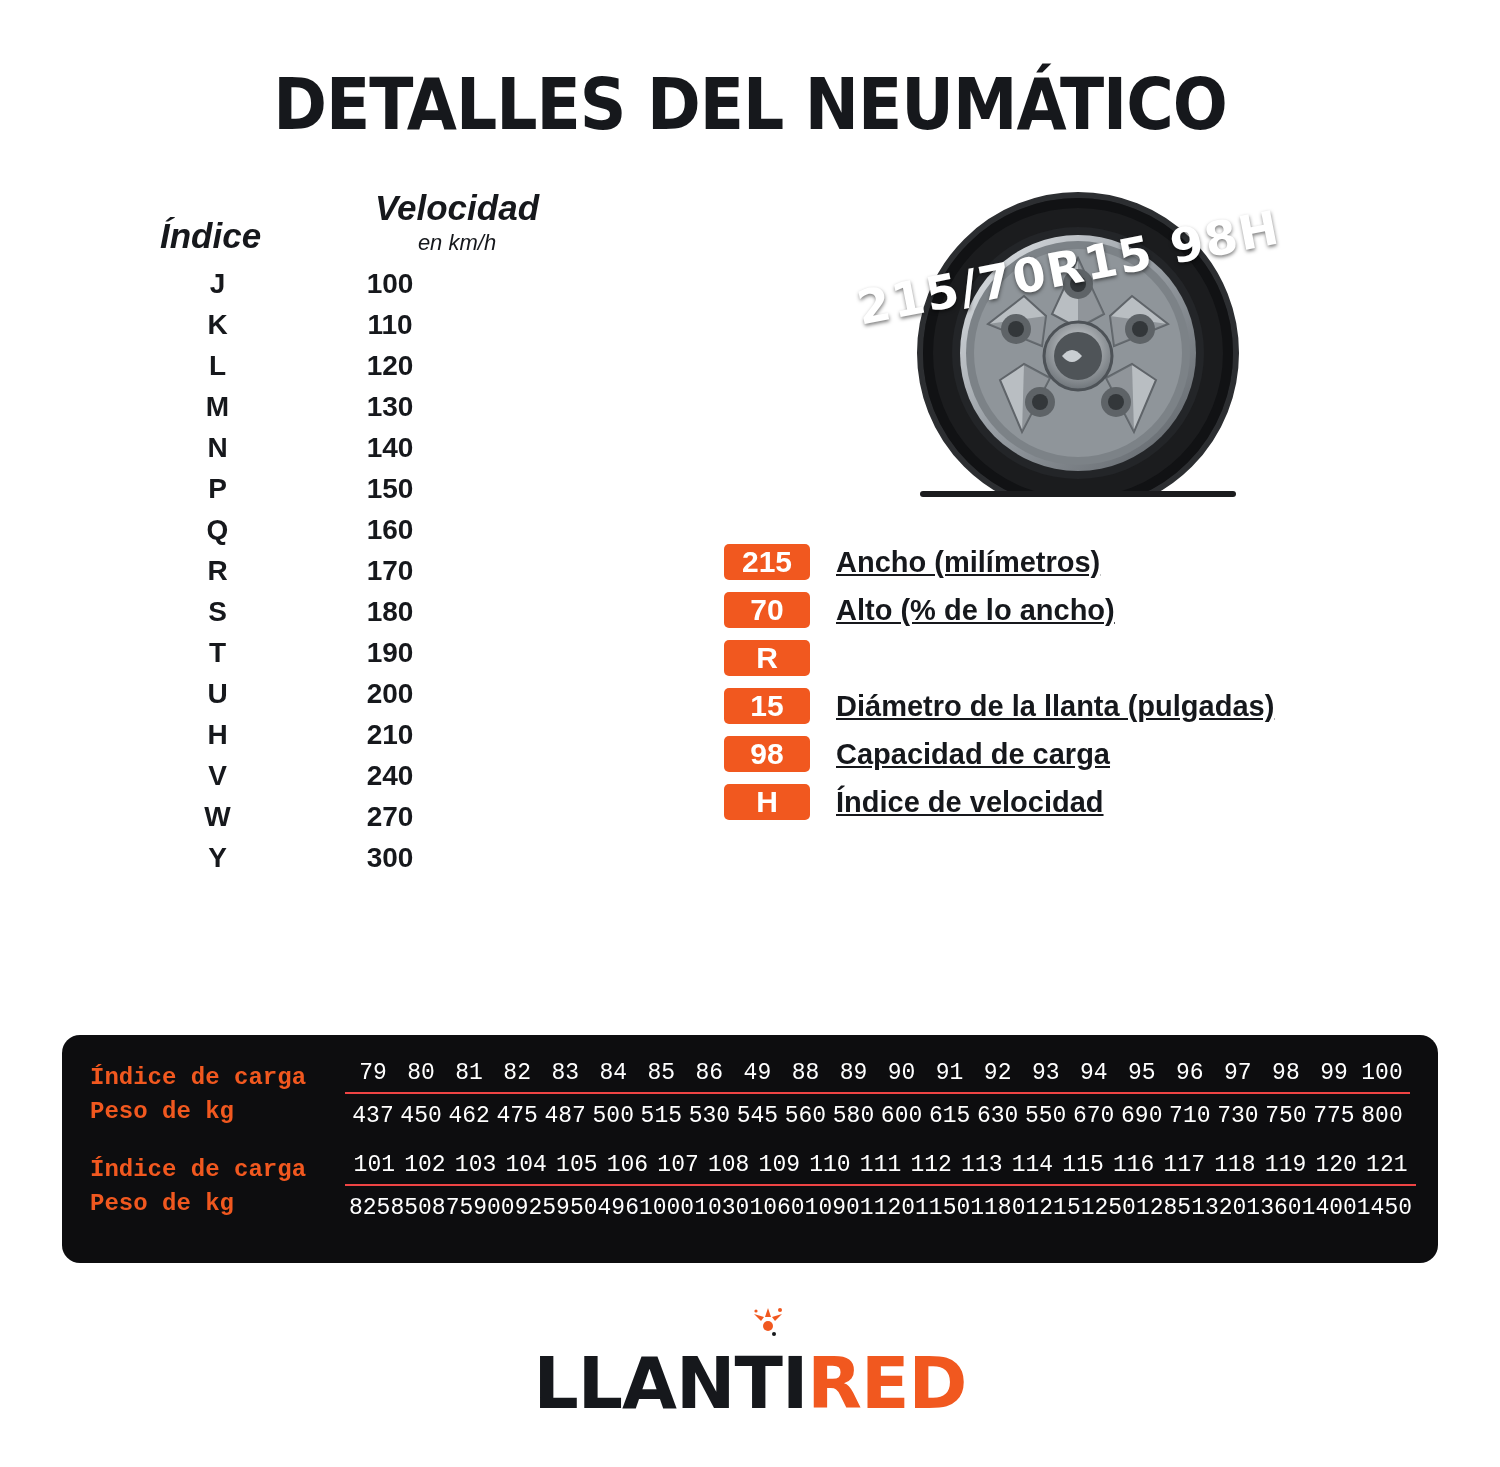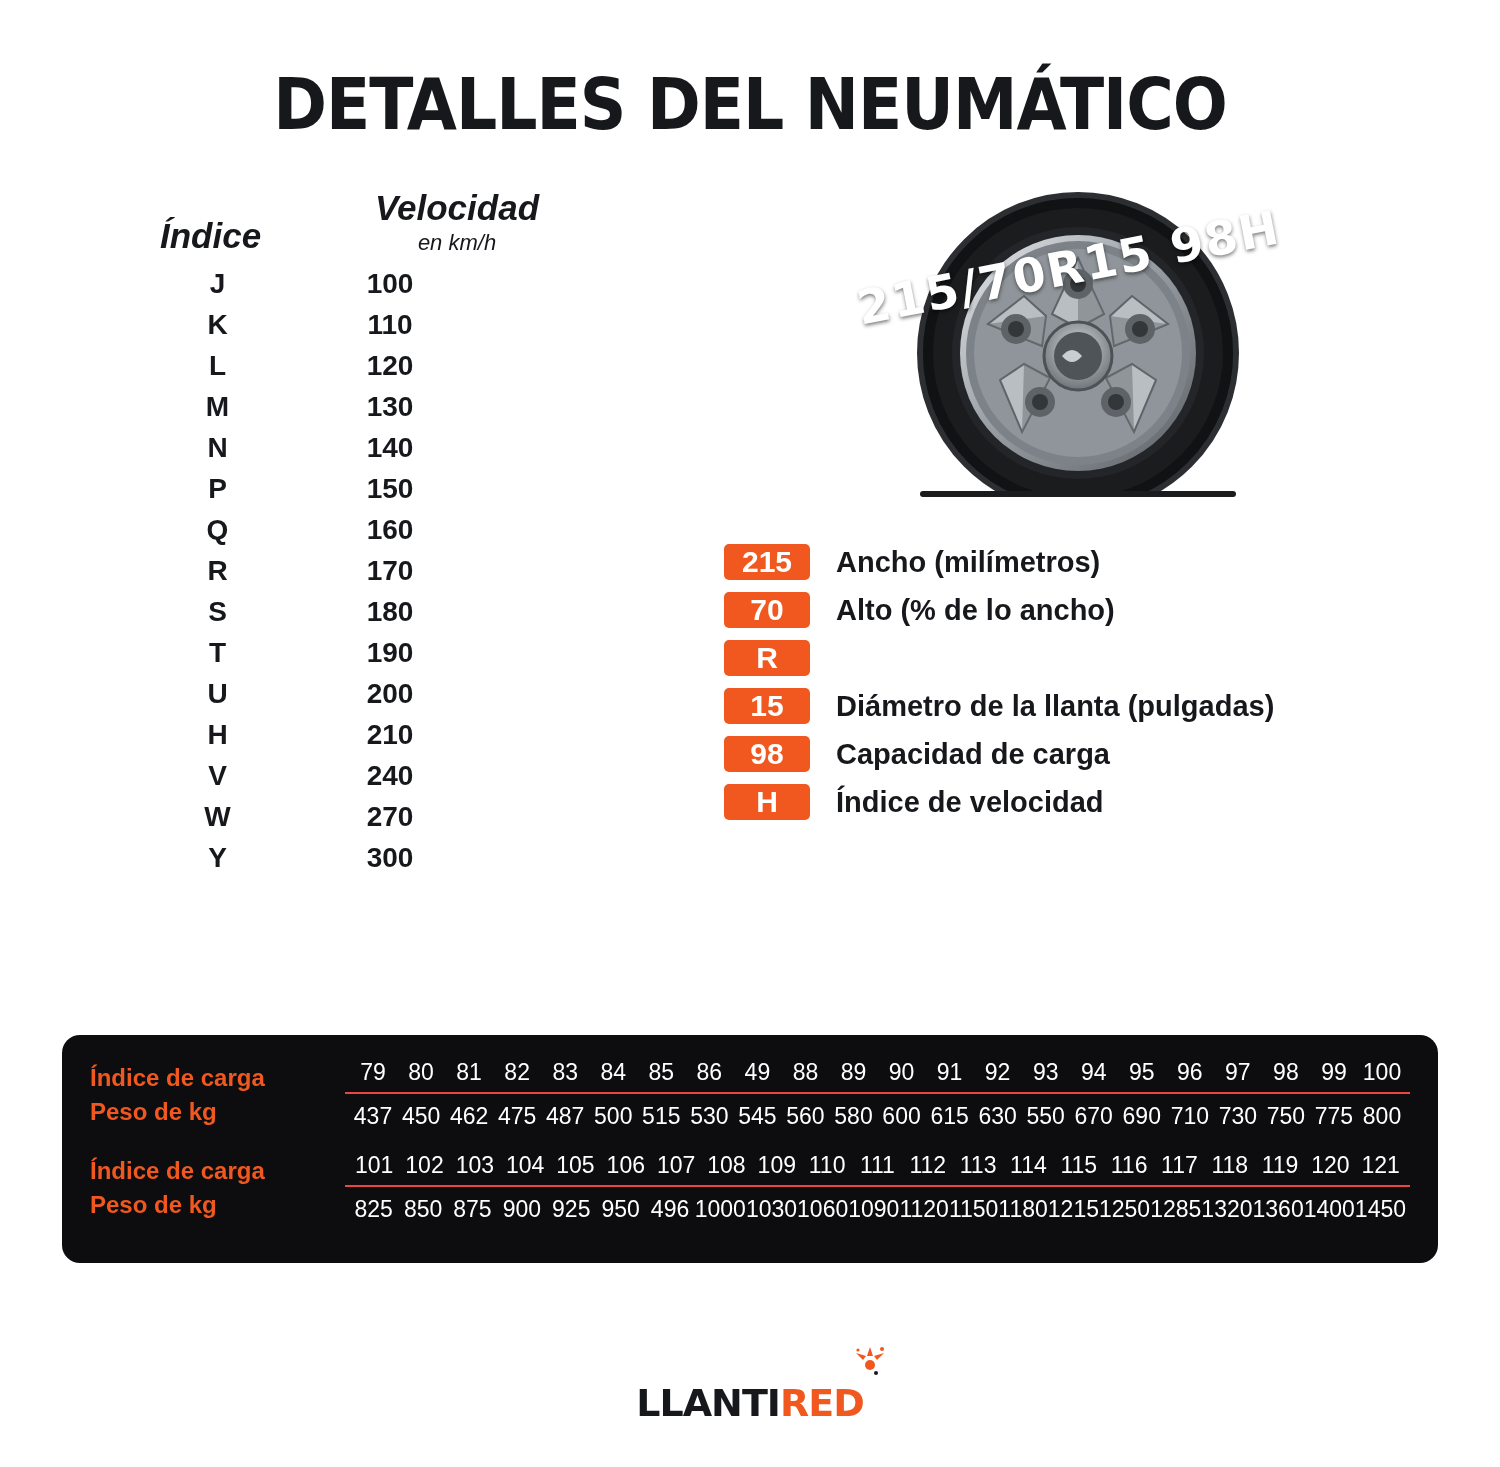--- a/index.html
+++ b/index.html
@@ -124,34 +124,35 @@
     display: flex;
     align-items: center;
     justify-content: center;
     flex: 0 0 auto;
   }
   .legend-label {
     margin-left: 26px;
     font-size: 29px;
     font-weight: 700;
     color: #16181c;
+    text-decoration: underline;
   }
 
   
   .load-panel {
     position: absolute;
     left: 62px;
     top: 1035px;
     width: 1376px;
     height: 228px;
     background: #0d0d0f;
     border-radius: 18px;
     padding: 24px 28px 22px 28px;
   }
-  .load-block { display: flex; align-items: flex-start; }
+  .load-block { display: flex; align-items: center; font-family: Liberation Mono, monospace; }
   .load-block + .load-block { margin-top: 22px; }
   .load-labels { width: 255px; flex: 0 0 auto; padding-top: 2px; }
   .load-labels div {
     color: #f1581f;
     font-size: 24px;
     font-weight: 700;
     line-height: 1.42;
   }
   .load-values { flex: 1; }
   .val-row {
@@ -171,21 +172,21 @@
 
   
   .logo-wrap {
     position: absolute;
     bottom: 42px;
     left: 0;
     width: 100%;
     text-align: center;
   }
   .logo-text {
-    font-size: 38px;
+    font-size: 71px;
     font-weight: 800;
     letter-spacing: -1px;
     font-family: "DejaVu Sans", sans-serif;
     display: inline-block;
     position: relative;
   }
   .logo-dark { color: #16181c; }
   .logo-orange { color: #f1581f; }
   .logo-burst {
     position: absolute;

